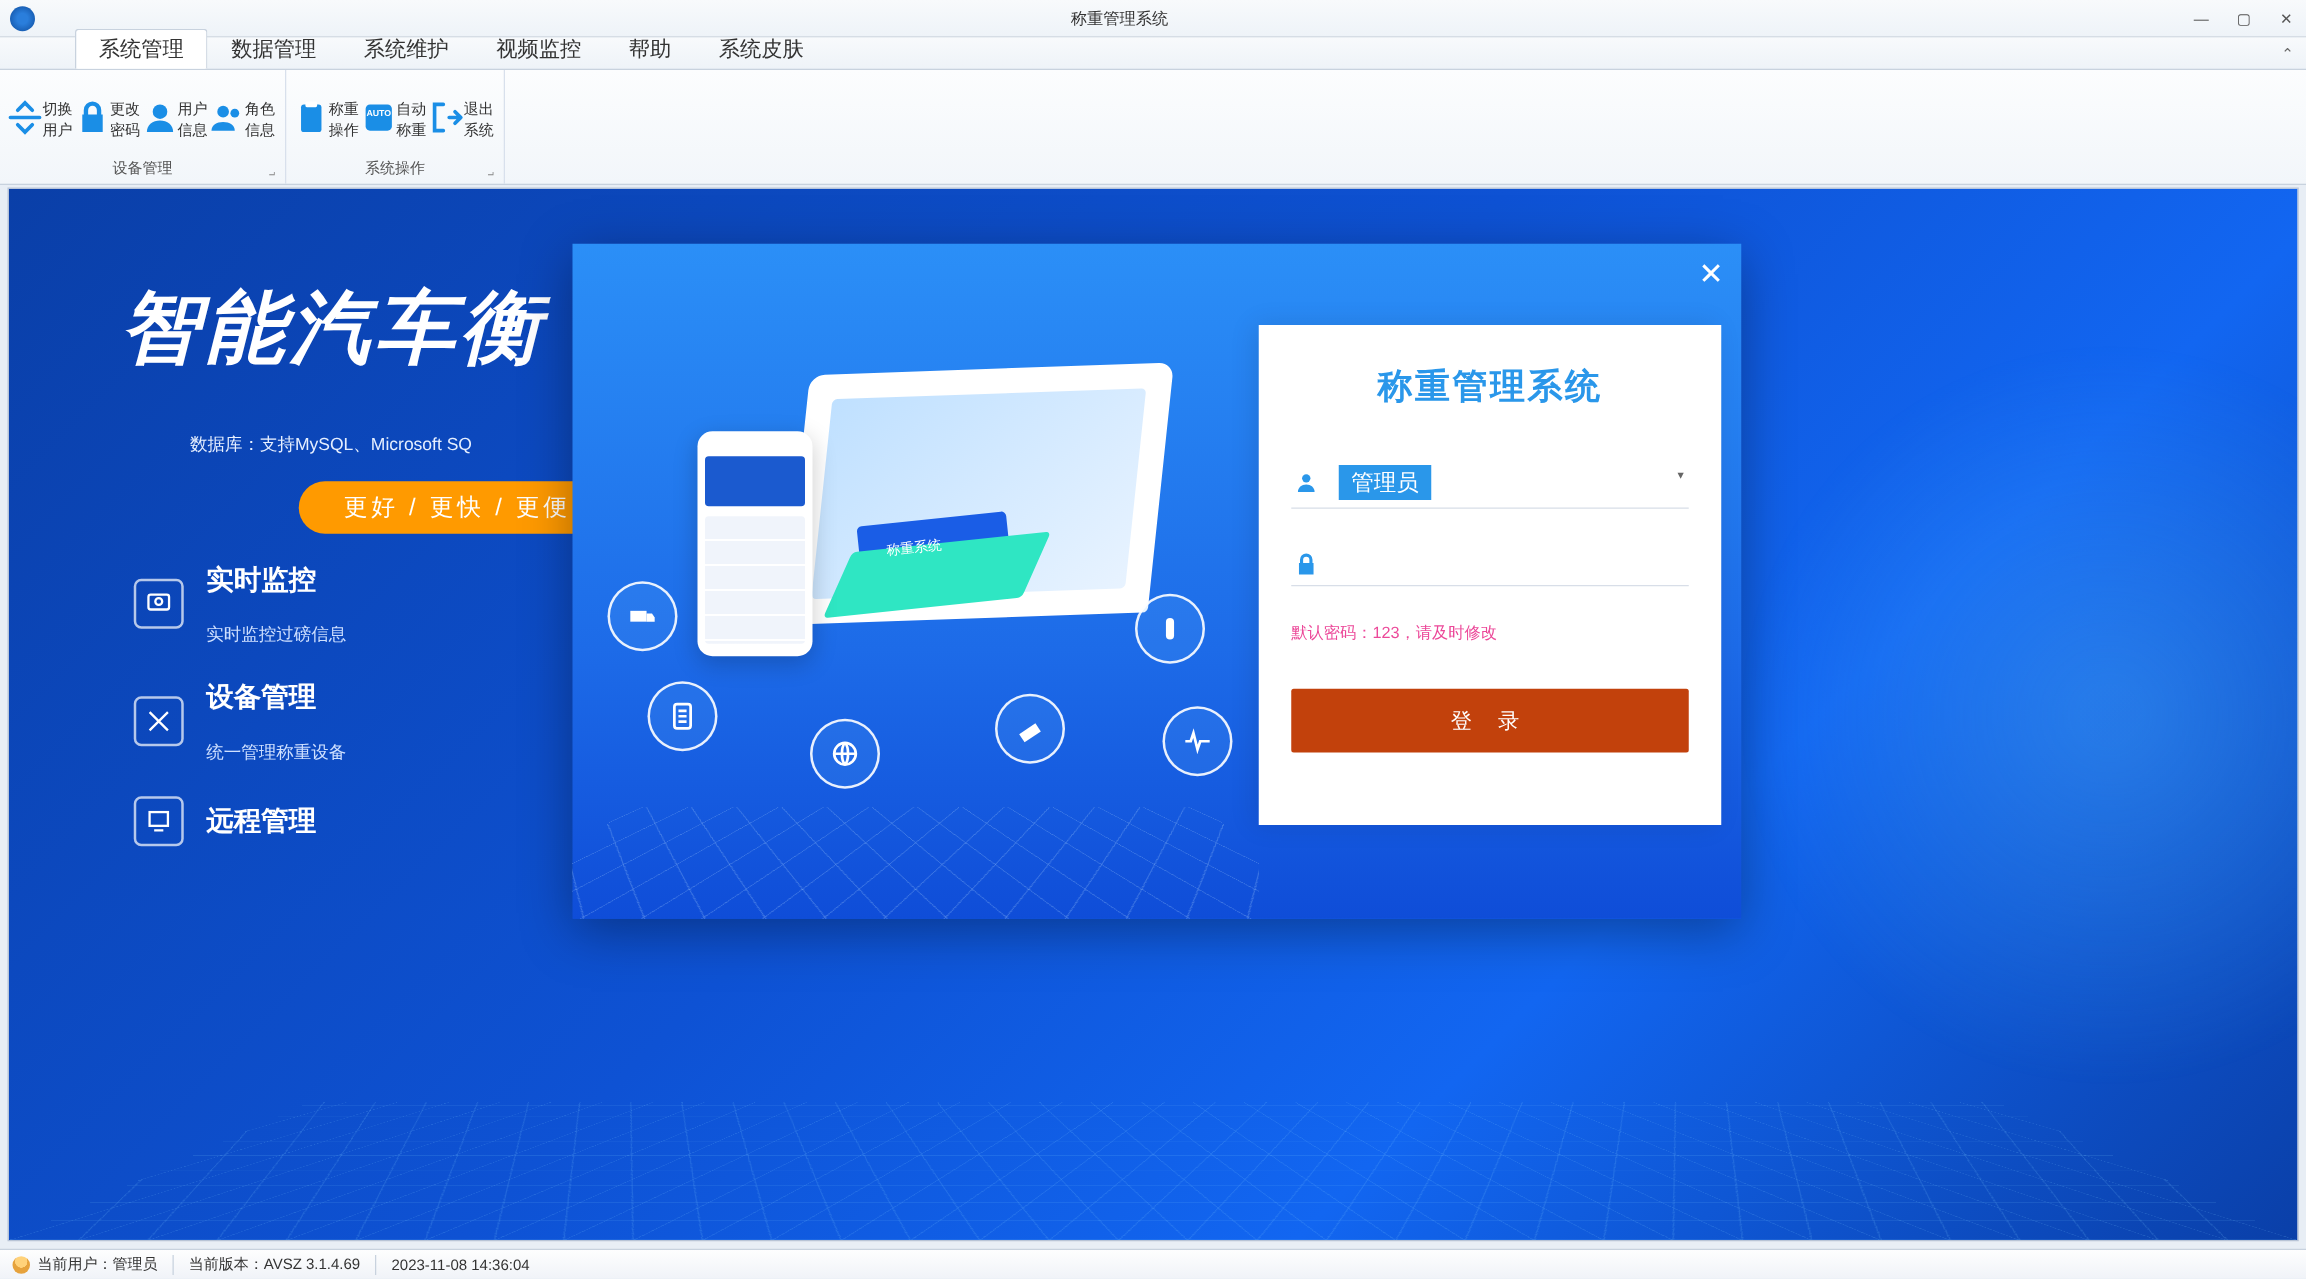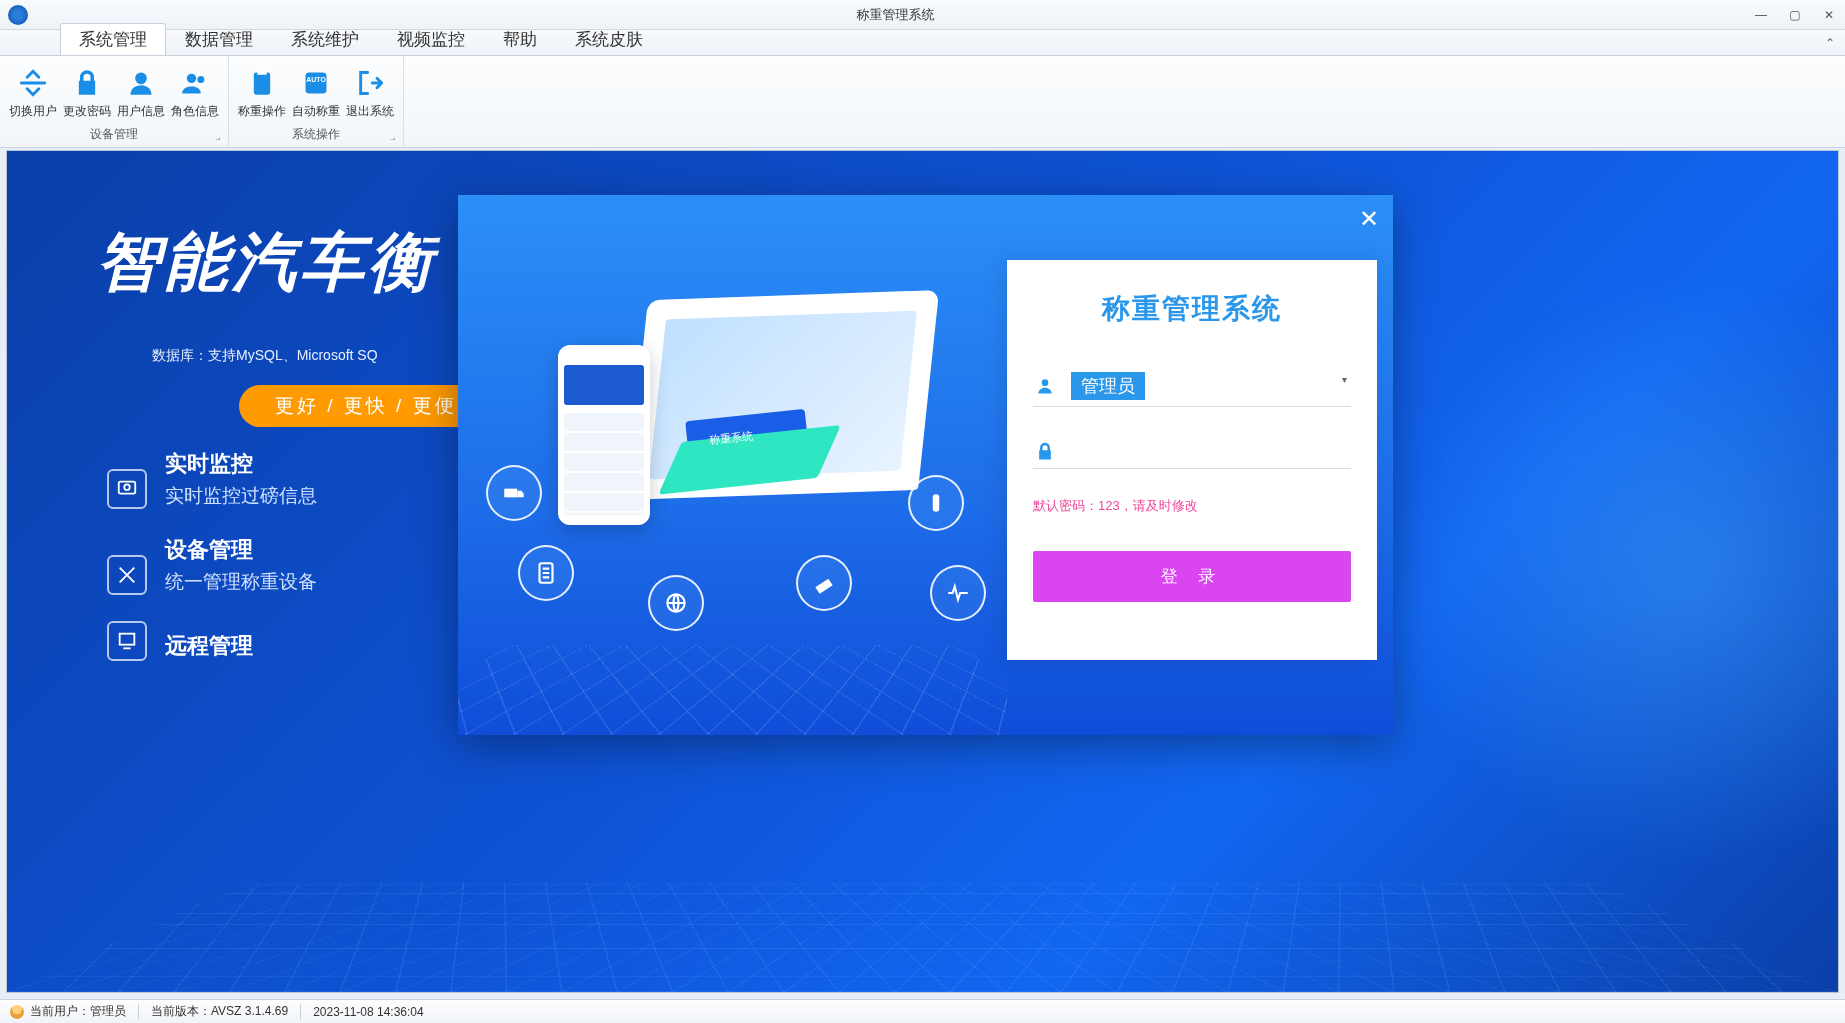--- a/index.html
+++ b/index.html
@@ -15,44 +15,44 @@
 
 .ribbon-tabs { height: 26px; background: linear-gradient(to bottom, #f8fafc, #eef3f8); display: flex; align-items: flex-end; padding-left: 60px; border-bottom: 1px solid #c8d2de; }
 .ribbon-tab { padding: 4px 18px; font-size: 17px; color: #333; cursor: pointer; border: 1px solid transparent; border-bottom: none; }
 .ribbon-tab.active { background: #fff; border-color: #c8d2de; border-radius: 3px 3px 0 0; }
 .ribbon-expand { position: absolute; right: 10px; top: 36px; font-size: 12px; color: #666; cursor: pointer; }
 
 
 .ribbon-content { height: 92px; background: linear-gradient(to bottom, #fcfdfe, #f2f6fa); border-bottom: 1px solid #c8d2de; display: flex; }
 .ribbon-group { display: flex; flex-direction: column; border-right: 1px solid #d8e0ec; padding: 3px 6px 2px 6px; }
 .ribbon-group-items { display: flex; flex: 1; }
-.ribbon-item { width: 54px; display: flex; flex-direction: column; align-items: center; justify-content: center; cursor: pointer; padding-top: 4px; }
+.ribbon-item { width: 54px; display: flex; flex-direction: row; align-items: center; justify-content: center; cursor: pointer; padding-top: 4px; }
 .ribbon-item .icon { width: 32px; height: 32px; display: flex; align-items: center; justify-content: center; color: #1a8ee6; }
 .ribbon-item .icon svg { width: 28px; height: 28px; fill: #1a8ee6; }
 .ribbon-item .lbl { font-size: 12px; color: #333; margin-top: 4px; }
 .ribbon-group-title { text-align: center; font-size: 12px; color: #555; padding: 2px 0; position: relative; }
 .ribbon-group-title::after { content: "⌐"; position: absolute; right: 2px; bottom: 0; font-size: 9px; transform: rotate(180deg); color: #888; }
 
 
 .hero { position: absolute; top: 150px; left: 6px; right: 6px; bottom: 30px; background: linear-gradient(135deg, #0a3fa8 0%, #0e52d4 45%, #1266f1 70%, #0a3fa8 100%); overflow: hidden; border: 1px solid #b8c4d6; }
 .hero::after { content:""; position:absolute; right:-200px; top:50%; width:700px; height:700px; background: radial-gradient(circle, rgba(80,180,255,.35) 5%, rgba(10,63,168,0) 60%); border-radius:50%; transform:translateY(-50%); }
 .hero-grid { position:absolute; bottom:0; left:0; right:0; height:260px; background:
   repeating-linear-gradient(60deg, rgba(120,200,255,.18) 0 1px, transparent 1px 48px),
   repeating-linear-gradient(-60deg, rgba(120,200,255,.18) 0 1px, transparent 1px 48px),
   repeating-linear-gradient(0deg, rgba(120,200,255,.15) 0 1px, transparent 1px 28px);
   transform: perspective(600px) rotateX(55deg); transform-origin: bottom center; }
 .hero-headline { position: absolute; left: 53px; top: 68px; font-size: 64px; font-weight: 900; color: #fff; font-style: italic; letter-spacing: 4px; margin-left: 36px; }
 .hero-sub { position: absolute; left: 145px; top: 196px; color: #e6efff; font-size: 14px; }
 .hero-pill { position: absolute; left: 232px; top: 234px; background: #ff9a00; color: #fff; padding: 8px 36px; border-radius: 22px; font-size: 19px; letter-spacing: 3px; }
 .feature-list { position: absolute; left: 100px; top: 298px; color: #fff; }
-.feature { display: flex; align-items: flex-end; gap: 18px; margin-bottom: 26px; }
+.feature { display: flex; align-items: center; gap: 18px; margin-bottom: 26px; }
 .feature .ficon { width: 40px; height: 40px; border: 2px solid rgba(255,255,255,.7); border-radius: 6px; display:flex; align-items:center; justify-content:center; }
 .feature .ficon svg { width:22px; height:22px; fill:#fff; }
 .feature .ftitle { font-size: 22px; font-weight: 700; }
-.feature .fsub { font-size: 19px; color: #cfe0ff; margin-top: 4px; }
+.feature .fsub { font-size: 14px; color: #cfe0ff; margin-top: 20px; }
 
 
 .login-dialog { position: absolute; left: 458px; top: 195px; width: 935px; height: 540px; background: linear-gradient(180deg, #2b8ff7 0%, #1d6be8 60%, #0f4dd8 100%); box-shadow: 0 10px 40px rgba(0,0,0,.35); display: flex; }
 .login-dialog .close-x { position: absolute; right: 14px; top: 10px; color: #fff; font-size: 24px; cursor: pointer; font-weight: 300; }
 .login-illus { flex: 1; position: relative; overflow: hidden; }
 .login-illus::before { content:""; position:absolute; bottom:0; left:-40px; right:-40px; height:210px; background:
   repeating-linear-gradient(60deg, rgba(180,220,255,.25) 0 1px, transparent 1px 42px),
   repeating-linear-gradient(-60deg, rgba(180,220,255,.25) 0 1px, transparent 1px 42px);
   transform: perspective(500px) rotateX(55deg); transform-origin: bottom center; }
 .laptop { position:absolute; left:180px; top:100px; width:290px; height:200px; background:#fff; border-radius:12px 12px 4px 4px; transform: skewX(-8deg) rotate(-2deg); }
@@ -68,21 +68,21 @@
 .b1{left:28px; top:270px;} .b2{left:60px; top:350px;} .b3{left:190px; top:380px;} .b4{left:338px; top:360px;} .b5{left:450px; top:280px;} .b6{left:472px; top:370px;}
 
 .login-panel { width: 370px; background: #fff; margin: 65px 16px 75px 0; padding: 30px 26px; box-shadow: -4px 0 20px rgba(0,0,0,.1); position: relative; }
 .login-title { text-align:center; font-size: 28px; font-weight: 700; color: #2a97ea; letter-spacing: 2px; margin-bottom: 38px; }
 .login-field { display:flex; align-items:center; border-bottom: 1px solid #d8dee8; padding: 6px 2px; margin-bottom: 28px; position:relative; }
 .login-field svg { width:20px; height:20px; fill:#2a97ea; margin-right:16px; flex-shrink:0; }
 .login-field input { border:none; outline:none; font-size:18px; flex:1; background:transparent; color:#333; }
 .login-field .sel { background:#2a97ea; color:#fff; padding:2px 10px; font-size:18px; }
 .login-field .dd { position:absolute; right:4px; top:8px; font-size:10px; color:#666; cursor:pointer; }
 .login-hint { font-size: 13px; color: #ec4899; margin-bottom: 36px; }
-.login-btn { display:block; width:100%; background:#d946ef; color:#fff; border:none; padding: 14px 0; font-size: 17px; letter-spacing: 8px; cursor:pointer; border-radius:2px; }
+.login-btn { display:block; width:100%; background:#c2410c; color:#fff; border:none; padding: 14px 0; font-size: 17px; letter-spacing: 8px; cursor:pointer; border-radius:2px; }
 
 
 .statusbar { position:absolute; left:0; right:0; bottom:0; height:24px; background: linear-gradient(to bottom,#fefefe,#f0f3f8); border-top:1px solid #c8d2de; display:flex; align-items:center; font-size:12px; color:#333; padding:0 10px; }
 .statusbar .sep { width:1px; height:16px; background:#c8d2de; margin:0 12px; }
 .statusbar .st-user-icon { width:14px; height:14px; background:radial-gradient(circle at 50% 30%, #ffd27a 40%, #e6a23c 42%); border-radius:50%; margin-right:6px; }
 .statusbar .scroll-msg { flex:1; text-align:right; color:#333; white-space:nowrap; overflow:hidden; }
 .scroll-inner { display:inline-block; }
 </style>
 </head>
 <body>

